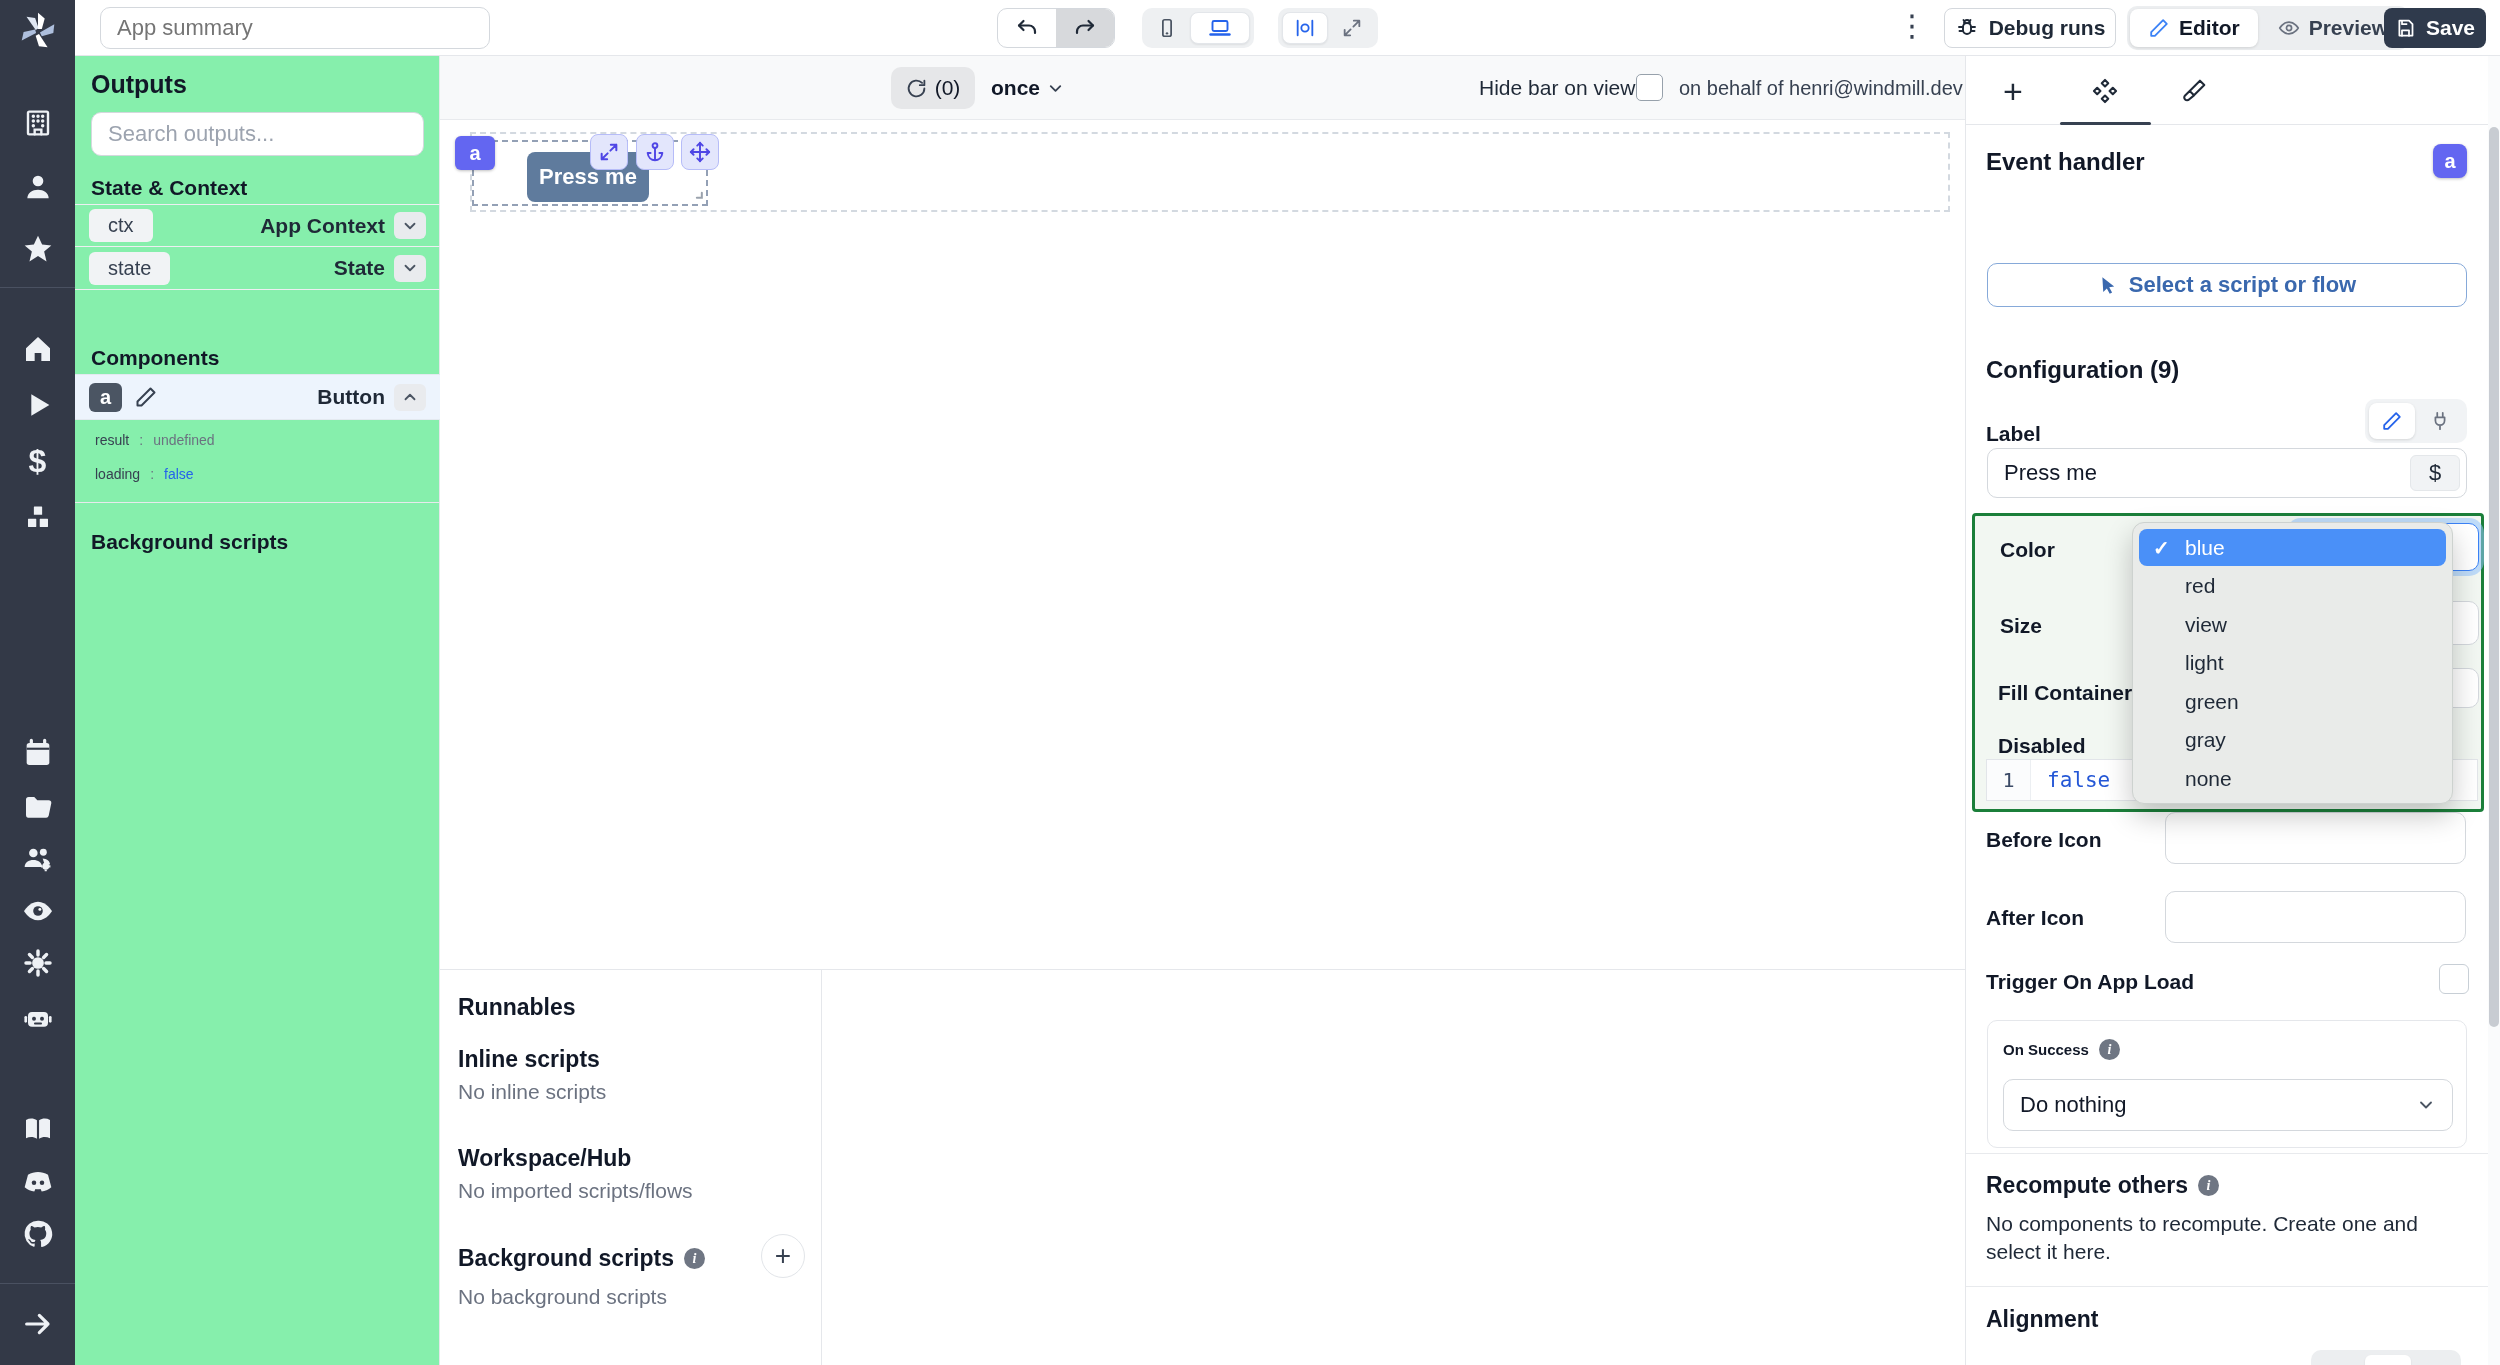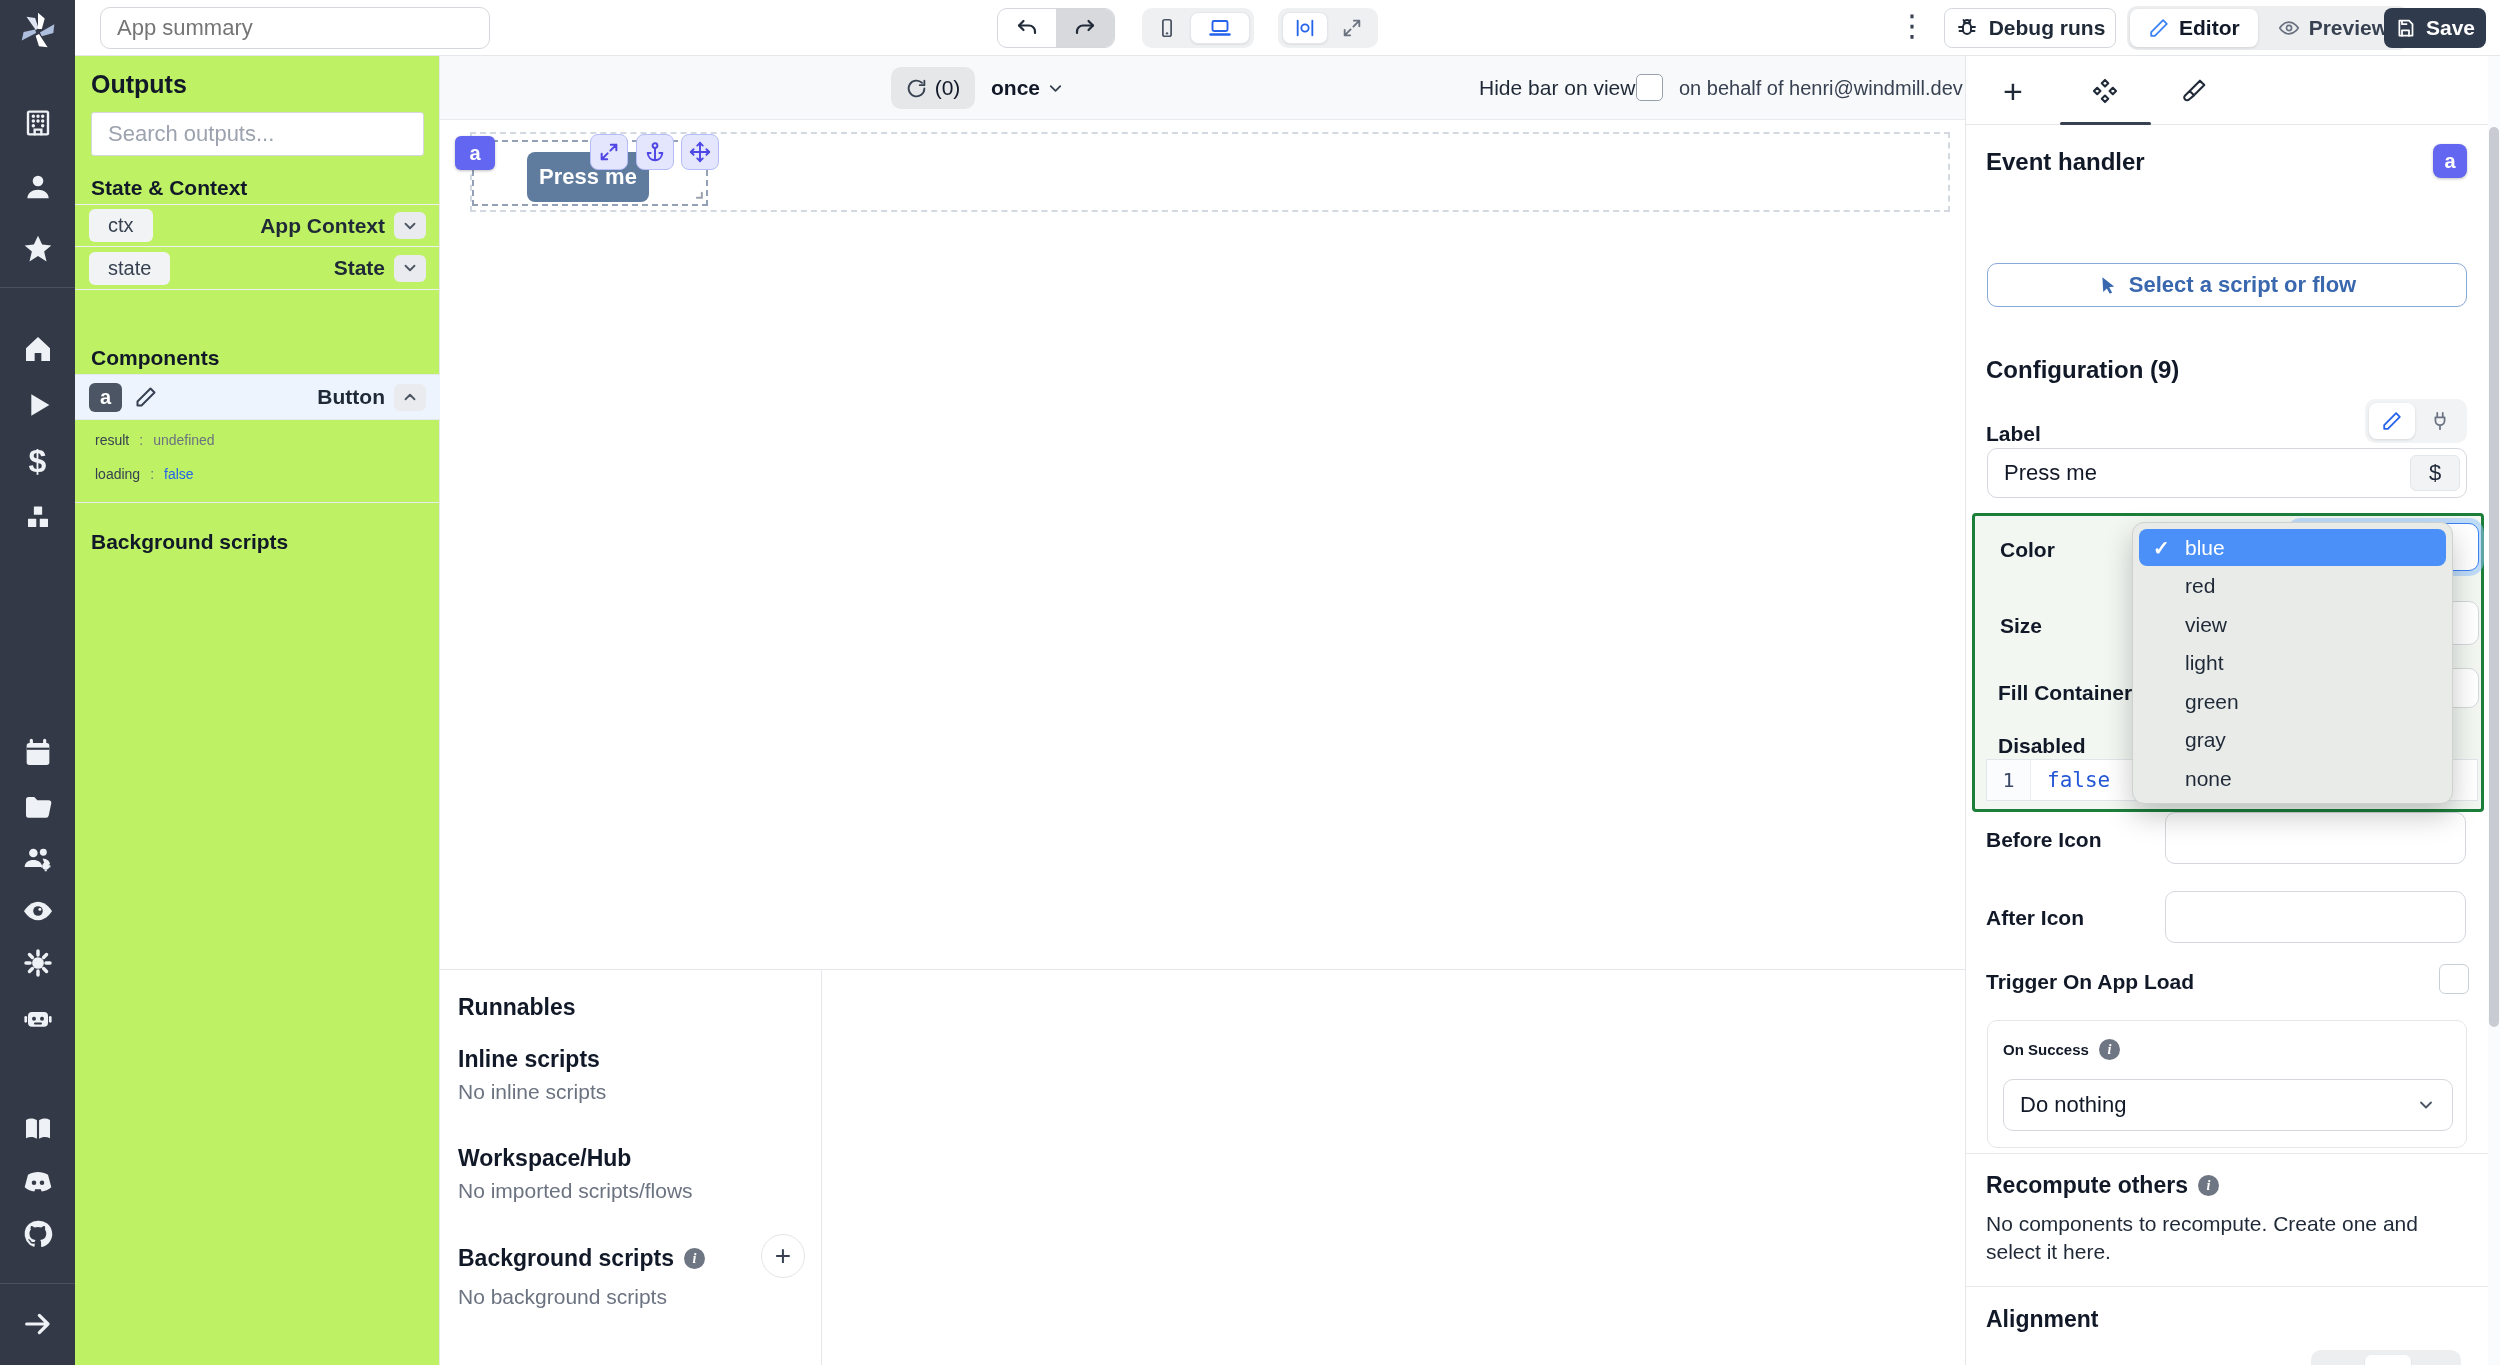--- a/index.html
+++ b/index.html
@@ -31,23 +31,23 @@
   .btn-plain{display:flex;align-items:center;gap:10px;justify-content:center;background:#fff;border:1px solid #d4d8dd;
              border-radius:8px;font-size:21px;font-weight:600;color:#1f2937;cursor:pointer}
   .seg-ep{background:#eceef0;border-radius:10px;display:flex;align-items:center;padding:3px;gap:2px}
   .seg-ep .opt{display:flex;align-items:center;gap:9px;justify-content:center;height:38px;border-radius:8px;
                font-size:21px;font-weight:600;color:#374151;padding:0 18px;cursor:pointer}
   .seg-ep .opt.active{background:#fff;box-shadow:0 1px 3px rgba(0,0,0,.12);color:#111827}
   .btn-save{display:flex;align-items:center;gap:10px;justify-content:center;background:#2f3a4c;color:#fff;
             border-radius:8px;font-size:21px;font-weight:600;border:none;cursor:pointer}
 
   
-  .outputs{left:75px;top:56px;width:365px;height:1309px;background:#bef264;border-right:1px solid #e5e7eb;z-index:10}
+  .outputs{left:75px;top:56px;width:365px;height:1309px;background:#86efac;border-right:1px solid #e5e7eb;z-index:10}
   .h-panel{font-size:25px;font-weight:700;color:#111827}
-  .search-in{border:1px solid #d4d8dd;border-radius:3px;font-size:22px;color:#374151;padding:0 16px;outline:none;width:100%;height:44px;background:#fff;font-family:"Liberation Sans",sans-serif}
+  .search-in{border:1px solid #d4d8dd;border-radius:10px;font-size:22px;color:#374151;padding:0 16px;outline:none;width:100%;height:44px;background:#fff;font-family:"Liberation Sans",sans-serif}
   .search-in::placeholder{color:#9ca3af}
   .sec-h{font-size:21px;font-weight:700;color:#111827}
   .o-row{position:absolute;left:0;width:365px;display:flex;align-items:center;padding:0 14px;border-bottom:1px solid #edeff2;cursor:pointer}
   .keybadge{background:#f1f3f5;border-radius:6px;padding:5px 19px;font-size:20px;color:#374151}
   .o-row .typ{margin-left:auto;font-size:21px;font-weight:600;color:#1f2937}
   .chevbox{width:32px;height:27px;background:#e9ebee;border-radius:6px;display:flex;align-items:center;justify-content:center;color:#4b5563;margin-left:9px;cursor:pointer}
   .comp-row{background:#edf4fd;border-top:1px solid #e3e9f0;border-bottom:1px solid #e3e9f0}
   .idbadge{background:#4b5563;color:#fff;font-weight:700;font-size:20px;border-radius:6px;width:33px;height:29px;display:flex;align-items:center;justify-content:center}
   .kv{position:absolute;left:20px;font-size:14px;color:#374151;display:flex;gap:10px;align-items:center}
   .kv .sep{color:#6b7280}

